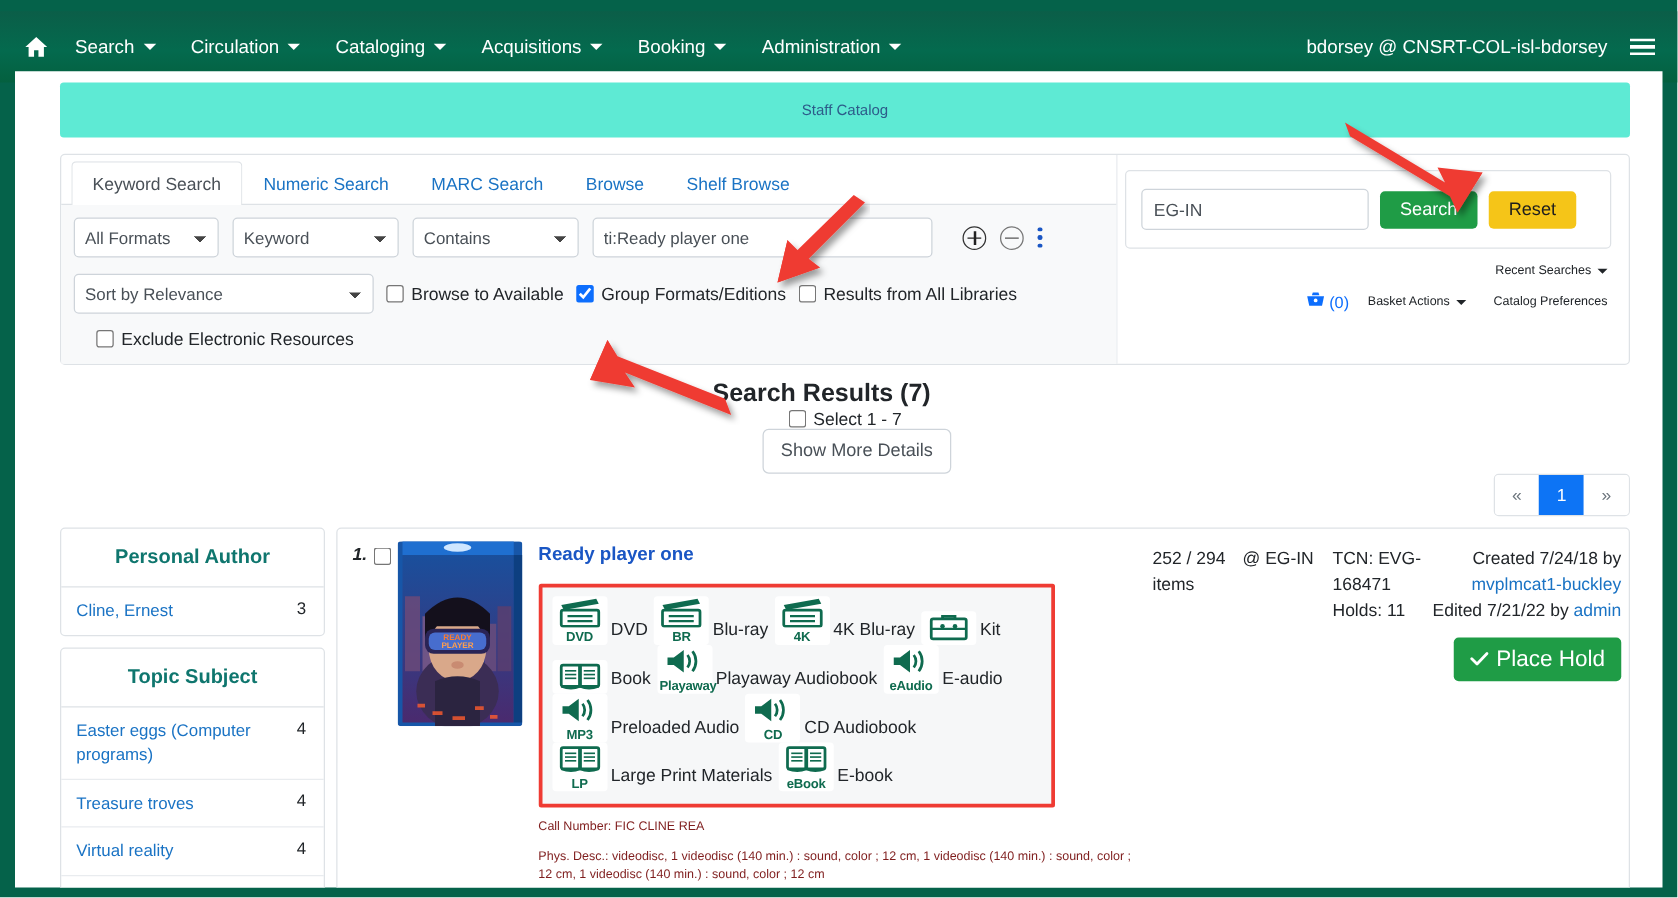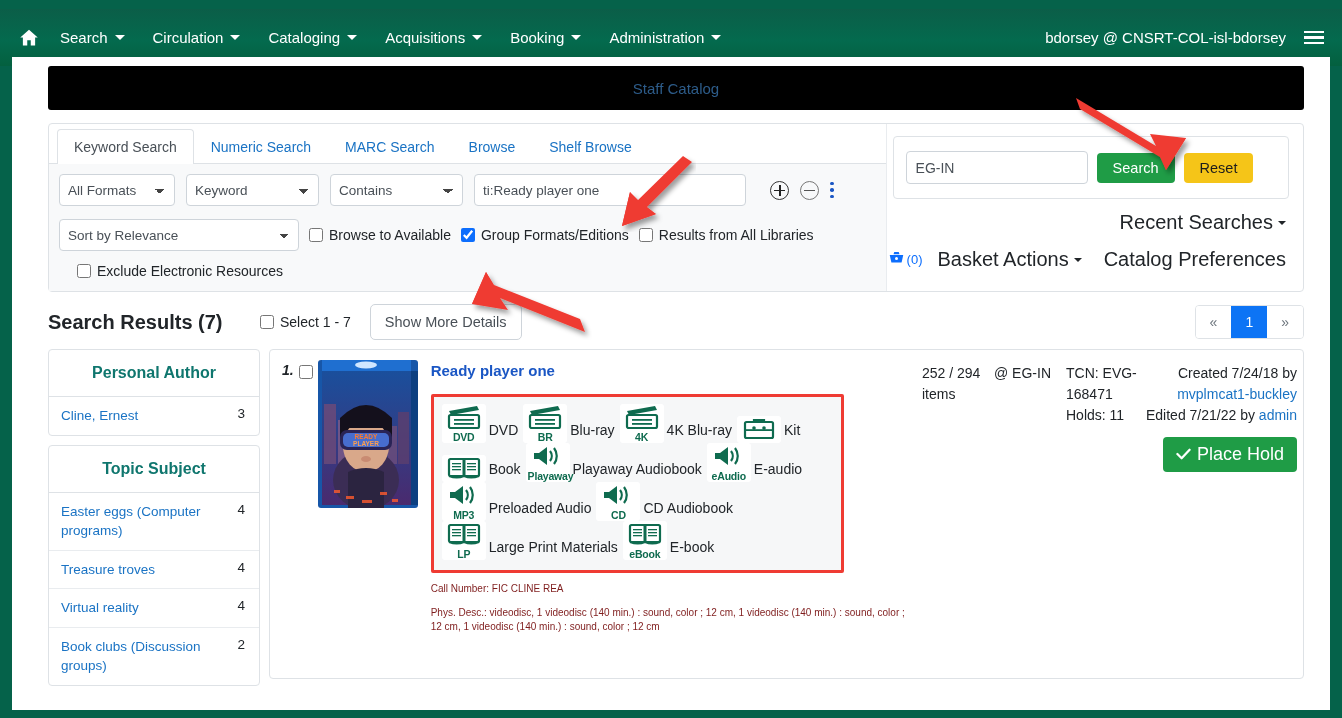--- a/index.html
+++ b/index.html
@@ -42,23 +42,23 @@
   .nav-burger i:nth-child(3){ width:20px;}
 
   
   .page {
     position:absolute; left:12px; top:57px; width:1318px; height:653px;
     background:#fff; overflow:hidden;
   }
 
   .banner {
     margin:9px 9px 0 36px; width:1256px; height:44px;
-    background:#000000; border-radius:3px;
+    background:#5eead4; border-radius:3px;
     display:flex; align-items:center; justify-content:center;
-    color:#2d5c8a; font-size:15px;
+    color:#2d5c8a; font-size:12px;
   }
 
   
   .search-panel {
     margin:13px 9px 0 36px; width:1256px;
     border:1px solid #dee2e6; border-radius:4px;
     background:#fff;
     display:flex;
     position:relative;
   }
@@ -109,26 +109,26 @@
   }
   .lib-input { width:182px; height:33px; border:1px solid #ced4da; border-radius:4px; padding:0 9px; font-size:14px; color:#495057;
     font-family:"Liberation Sans", sans-serif;}
   .btn { border:none; border-radius:4px; font-size:14.5px; cursor:pointer; padding:7px 16px;
     font-family:"Liberation Sans", sans-serif;}
   .btn-search { background:#1f9c46; color:#fff;}
   .btn-reset { background:#f5c518; color:#1d1d1d;}
 
   .rightlinks { display:flex; flex-direction:column; align-items:flex-end; margin-top:5px; padding-right:2px;}
   .rl-row { display:flex; align-items:center; }
-  .rl { font-size:20px; color:#212529; padding:7px 11px; cursor:pointer; white-space:nowrap; display:flex; align-items:center; gap:5px;text-align:center;}
+  .rl { font-size:10px; color:#212529; padding:7px 11px; cursor:pointer; white-space:nowrap; display:flex; align-items:center; gap:5px;text-align:center;}
   .caret-d { width:0;height:0;border-left:4px solid transparent;border-right:4px solid transparent;border-top:4.5px solid #212529; display:inline-block;}
   .basket { display:flex; align-items:center; gap:1px; margin-right:4px; color:#0d6efd; font-size:13px;}
 
   
-  .results-head { display:flex; align-items:center; margin:12px 9px 0 36px; width:1256px; }
+  .results-head { display:flex; align-items:center; margin:12px 9px 0 36px; width:1256px;flex-direction:column; }
   .res-title { font-size:20px; font-weight:bold; color:#212529; width:212px;}
   .sel-cbx { display:inline-flex; align-items:center; gap:6px; font-size:14px;}
   .sel-cbx input{width:14px;height:14px;margin:0;}
   .smd {
     margin-left:19px; padding:9px 14px; border:1px solid #ced4da; border-radius:5px;
     background:#fff; font-size:14.5px; color:#495057; cursor:pointer;
   }
   .pager { margin-left:auto; display:flex; border:1px solid #dee2e6; border-radius:4px; overflow:hidden;}
   .pg { padding:8px 14px; font-size:14px; color:#6c757d; cursor:pointer; background:#fff;}
   .pg.active { background:#0d74f5; color:#fff;}

